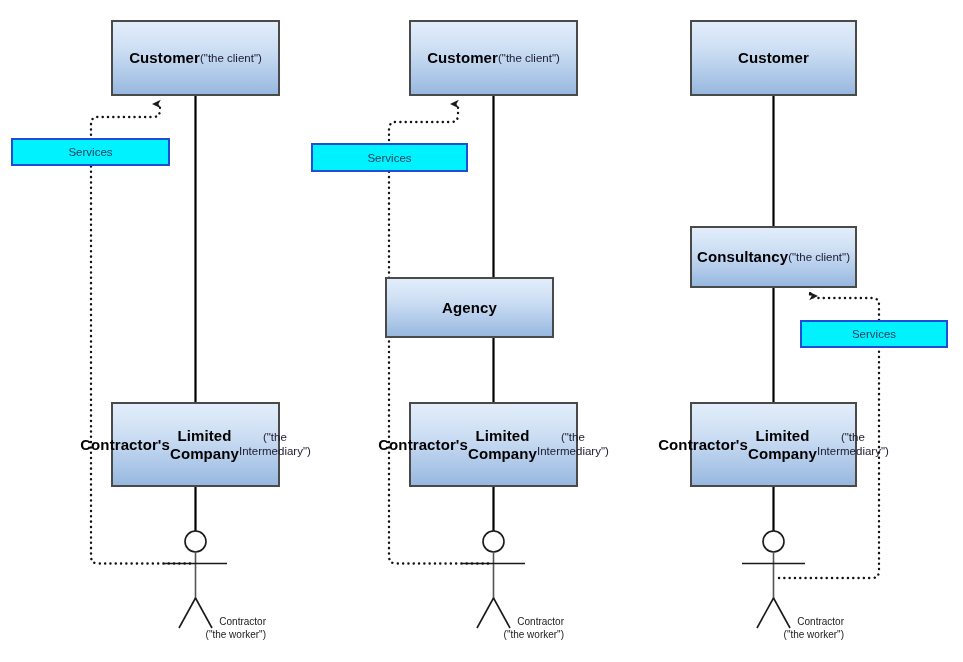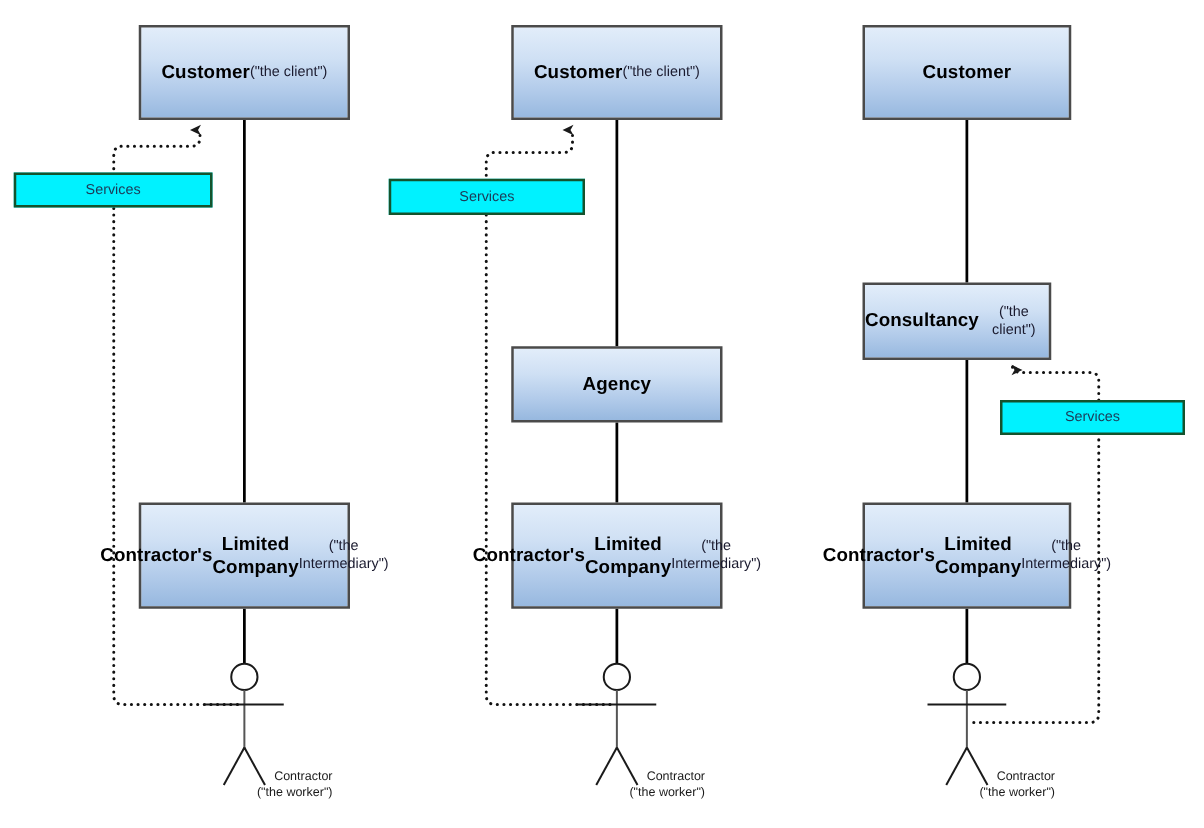--- a/index.html
+++ b/index.html
@@ -46,21 +46,21 @@
   }
   .node .subtitle {
     font-size: 11.5px;
     font-weight: normal;
     color: #1a1a2e;
     margin-top: 1px;
   }
   .label-box {
     position: absolute;
     box-sizing: border-box;
-    border: 2px solid #14532d;
+    border: 2px solid #1d4ed8;
     background: #00f2ff;
     display: flex;
     align-items: center;
     justify-content: center;
     z-index: 4;
   }
   .label-box .label-text {
     font-size: 11.5px;
     color: #1c3a57;
   }
@@ -143,40 +143,40 @@
 
   <div class="node" style="left:409px; top:20px; width:169px; height:76px;">
     <div class="title">Customer</div>
     <div class="subtitle">("the client")</div>
   </div>
 
   <div class="label-box" style="left:311px; top:143px; width:157px; height:29px;">
     <span class="label-text">Services</span>
   </div>
 
-  <div class="node" style="left:409px; top:277px; width:169px; height:61px;">
+  <div class="node" style="left:385px; top:277px; width:169px; height:61px;">
     <div class="title">Agency</div>
   </div>
 
   <div class="node" style="left:409px; top:402px; width:169px; height:85px;">
     <div class="title">Contractor's</div>
     <div class="title">Limited Company</div>
     <div class="subtitle">("the Intermediary")</div>
   </div>
 
   <div class="actor-caption" style="left:423px; top:615px; width:141px;">
     <span>Contractor</span>
     <span class="cap-sub">("the worker")</span>
   </div>
 
   <div class="node" style="left:690px; top:20px; width:167px; height:76px;">
     <div class="title">Customer</div>
   </div>
 
-  <div class="node" style="left:690px; top:226px; width:151px; height:62px;justify-content:center;">
+  <div class="node" style="left:690px; top:226px; width:167px; height:62px;justify-content:center;">
     <div class="title">Consultancy</div>
     <div class="subtitle">("the client")</div>
   </div>
 
   <div class="label-box" style="left:800px; top:320px; width:148px; height:28px;">
     <span class="label-text">Services</span>
   </div>
 
   <div class="node" style="left:690px; top:402px; width:167px; height:85px;">
     <div class="title">Contractor's</div>

